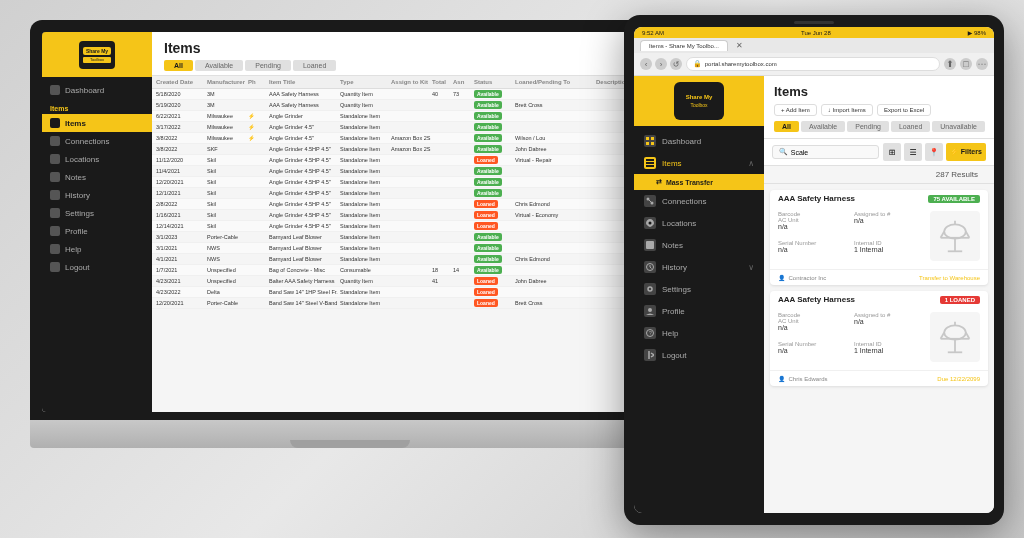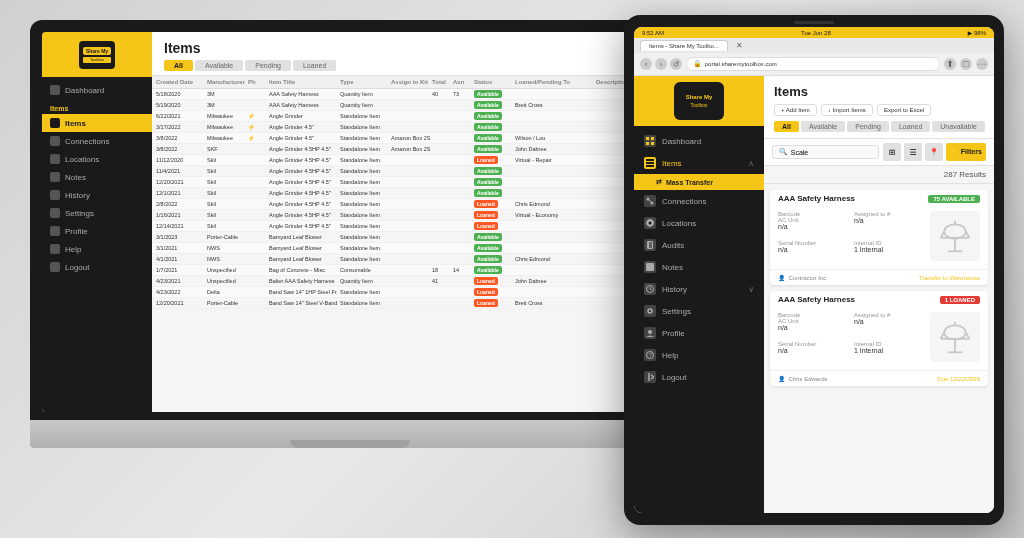--- a/index.html
+++ b/index.html
@@ -548,21 +548,21 @@
       border-radius: 3px;
       padding: 2px 6px;
       font-size: 7px;
       background: #f9f9f9;
       display: flex;
       align-items: center;
       gap: 3px;
     }
 
     .tablet-results {
-      padding: 4px 8px;
+      padding: 4px 16px;
       font-size: 8px;
       color: #555;
       background: #f5f5f5;
       text-align: right;
       border-bottom: 1px solid #e0e0e0;
     }
 
     .tablet-content {
       flex: 1;
       overflow-y: auto;
@@ -1104,31 +1104,20 @@
                 <span>Connections</span>
               </div>
               <div class="tablet-nav-item">
                 <div class="t-nav-icon">
                   <svg width="8" height="8" viewBox="0 0 8 8">
                       <path d="M4 0 C2 0 0 2 0 4 C0 6.5 4 8 4 8 C4 8 8 6.5 8 4 C8 2 6 0 4 0Z" fill="#aaa"></path>
                       <circle cx="4" cy="4" r="1.5" fill="#1a1a1a"></circle>
                     </svg>
                 </div>
                 <span>Locations</span>
-              </div>
-              <div class="tablet-nav-item">
-                <div class="t-nav-icon">
-                  <svg width="8" height="8" viewBox="0 0 8 8">
-                      <rect x="1" y="0" width="6" height="8" rx="1" fill="#aaa"></rect>
-                      <line x1="3" y1="2" x2="6" y2="2" stroke="#1a1a1a" stroke-width="1"></line>
-                      <line x1="3" y1="4" x2="6" y2="4" stroke="#1a1a1a" stroke-width="1"></line>
-                      <line x1="3" y1="6" x2="6" y2="6" stroke="#1a1a1a" stroke-width="1"></line>
-                    </svg>
-                </div>
-                <span>Audits</span>
               </div>
               <div class="tablet-nav-item">
                 <div class="t-nav-icon">
                   <svg width="8" height="8" viewBox="0 0 8 8">
                       <rect x="0" y="0" width="8" height="8" rx="1" fill="#aaa"></rect>
                     </svg>
                 </div>
                 <span>Notes</span>
               </div>
               <div class="tablet-nav-item">

